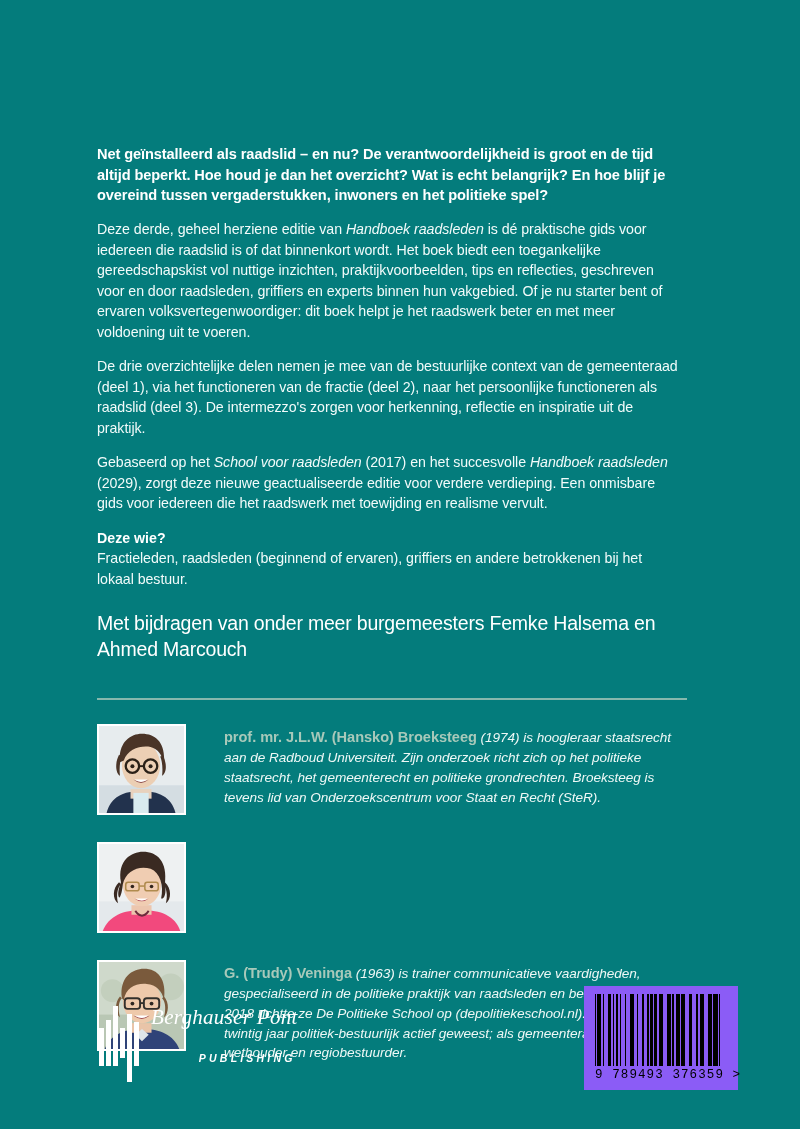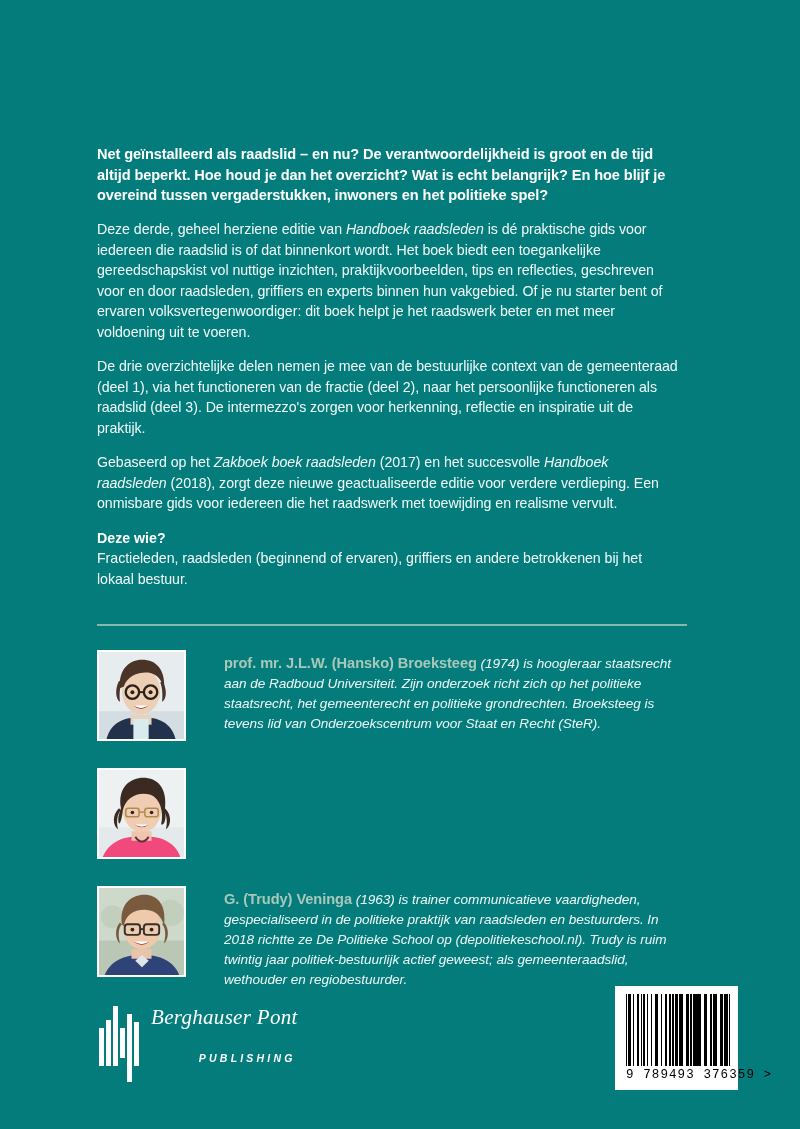--- a/index.html
+++ b/index.html
@@ -158,23 +158,23 @@
     color: #ffffff;
     text-align: right;
     margin-top: 24px;
     padding-right: 2px;
   }
 
   .barcode-box {
     position: absolute;
     right: 62px;
     bottom: 39px;
-    width: 123px;
+    width: 154px;
     height: 104px;
-    background: #ffffff;
+    background: #8b5cf6;
     padding: 0;
     box-sizing: border-box;
   }
   .barcode-inner {
     position: absolute;
     left: 11px;
     top: 8px;
     right: 8px;
     bottom: 6px;
   }
@@ -207,26 +207,27 @@
 
     <p class="lead">Net geïnstalleerd als raadslid – en nu? De verantwoordelijkheid is groot en de tijd altijd beperkt. Hoe houd je dan het overzicht? Wat is echt belangrijk? En hoe blijf je overeind tussen vergaderstukken, inwoners en het politieke spel?</p>
 
     <p class="body">
       <span>Deze derde, geheel herziene editie van </span><em>Handboek raadsleden</em><span> is dé praktische gids voor iedereen die raadslid is of dat binnenkort wordt. Het boek biedt een toegankelijke gereedschapskist vol nuttige inzichten, praktijkvoorbeelden, tips en reflecties, geschreven voor en door raadsleden, griffiers en experts binnen hun vakgebied. Of je nu starter bent of ervaren volksvertegenwoordiger: dit boek helpt je het raadswerk beter en met meer voldoening uit te voeren.</span>
     </p>
 
     <p class="body">De drie overzichtelijke delen nemen je mee van de bestuurlijke context van de gemeenteraad (deel 1), via het functioneren van de fractie (deel 2), naar het persoonlijke functioneren als raadslid (deel 3). De intermezzo's zorgen voor herkenning, reflectie en inspiratie uit de praktijk.</p>
 
     <p class="body">
-      <span>Gebaseerd op het </span><em>Zakboek boek raadsleden</em><span> (2017) en het succesvolle </span><em>Handboek raadsleden</em><span> (2018), zorgt deze nieuwe geactualiseerde editie voor verdere verdieping. Een onmisbare gids voor iedereen die het raadswerk met toewijding en realisme vervult.</span>
+      <span>Gebaseerd op het </span><em>School voor raadsleden</em><span> (2017) en het succesvolle </span><em>Handboek raadsleden</em><span> (2029), zorgt deze nieuwe geactualiseerde editie voor verdere verdieping. Een onmisbare gids voor iedereen die het raadswerk met toewijding en realisme vervult.</span>
     </p>
 
     <p class="subhead">Deze wie?</p>
     <p class="body whofor">Fractieleden, raadsleden (beginnend of ervaren), griffiers en andere betrokkenen bij het lokaal bestuur.</p>
 
+    <p class="contrib">Met bijdragen van onder meer burgemeesters Femke Halsema en  Ahmed Marcouch</p>
 
     <div class="divider"></div>
 
     <div class="bios">
 
       <div class="bio">
         <div class="bio-photo">
           <svg viewBox="0 0 89 91" preserveAspectRatio="xMidYMid slice" aria-hidden="true">
             <rect x="0" y="0" width="89" height="91" fill="#e7ecee"></rect>
             <rect x="0" y="62" width="89" height="29" fill="#d4dde2"></rect>

